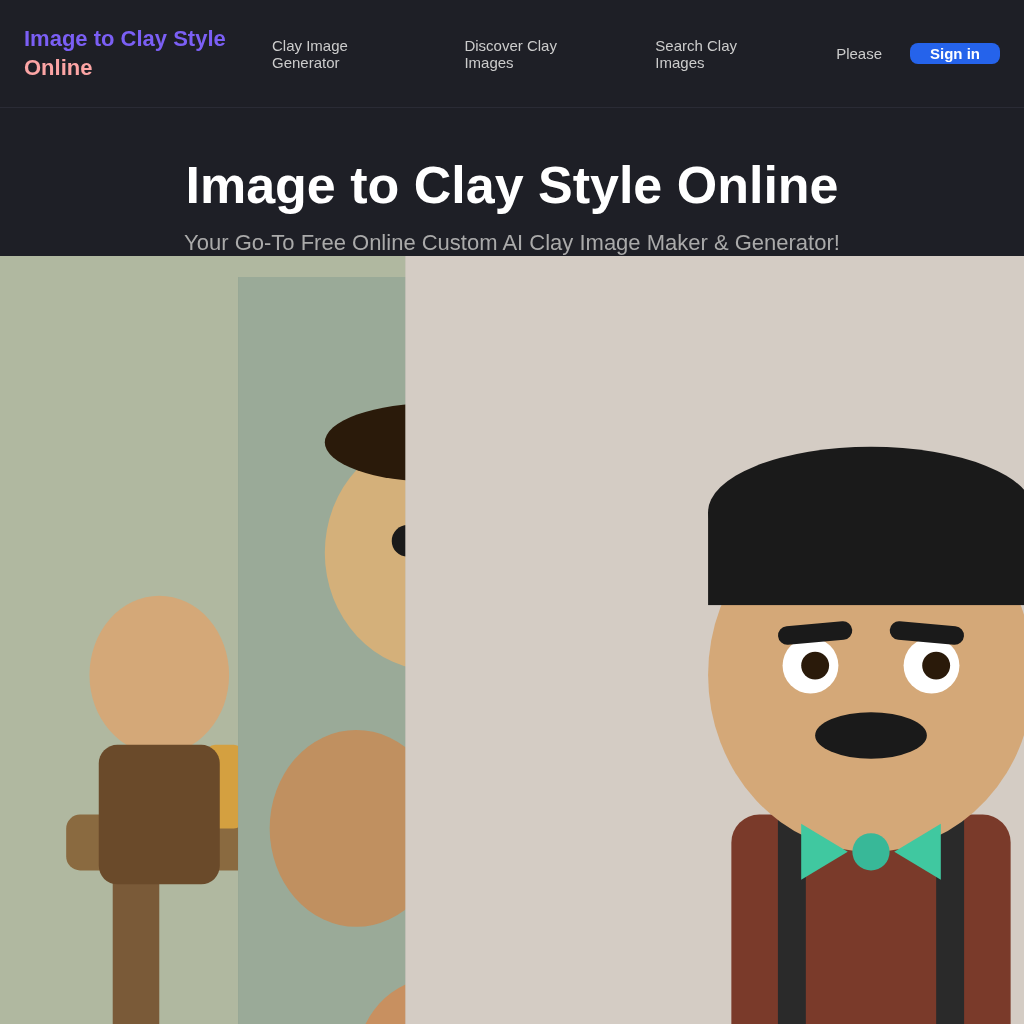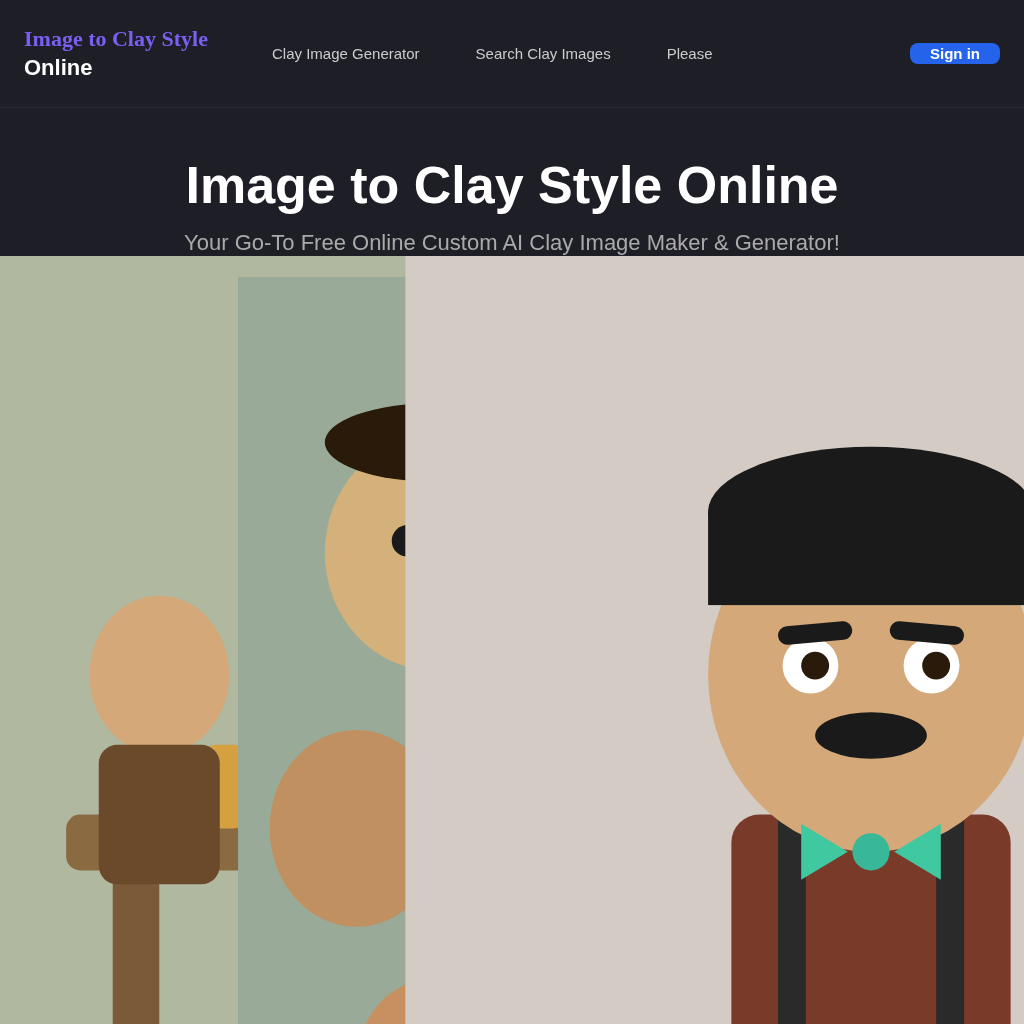--- a/index.html
+++ b/index.html
@@ -16,22 +16,22 @@
       height: 108px;
       border-bottom: 1px solid #2a2b35;
     }
     .nav-logo {
       font-size: 22px;
       font-weight: 700;
       line-height: 1.3;
       width: 220px;
       flex-shrink: 0;
     }
-    .nav-logo span:first-child { color: #7b5ff5; font-family: Liberation Serif, serif; }
-    .nav-logo span:last-child { color: #ffffff; }
+    .nav-logo span:first-child { color: #7b5ff5; }
+    .nav-logo span:last-child { color: #fca5a5; }
     .nav-links {
       display: flex;
       align-items: center;
       gap: 0;
       flex: 1;
     }
     .nav-link {
       color: #ccc;
       text-decoration: none;
       font-size: 15px;
@@ -198,20 +198,21 @@
 </head>
 <body>
 
 <nav>
   <div class="nav-logo">
     <span>Image to Clay Style</span><br>
     <span>Online</span>
   </div>
   <div class="nav-links">
     <a class="nav-link">Clay Image Generator</a>
+    <a class="nav-link">Discover Clay Images</a>
     <a class="nav-link">Search Clay Images</a>
     <a class="nav-link">Please</a>
   </div>
   <button class="nav-signin">Sign in</button>
 </nav>
 
 <div class="hero">
   <h1 class="hero-title">Image to Clay Style Online</h1>
   <p class="hero-subtitle">Your Go-To Free Online Custom AI Clay Image Maker &amp; Generator!</p>
 

